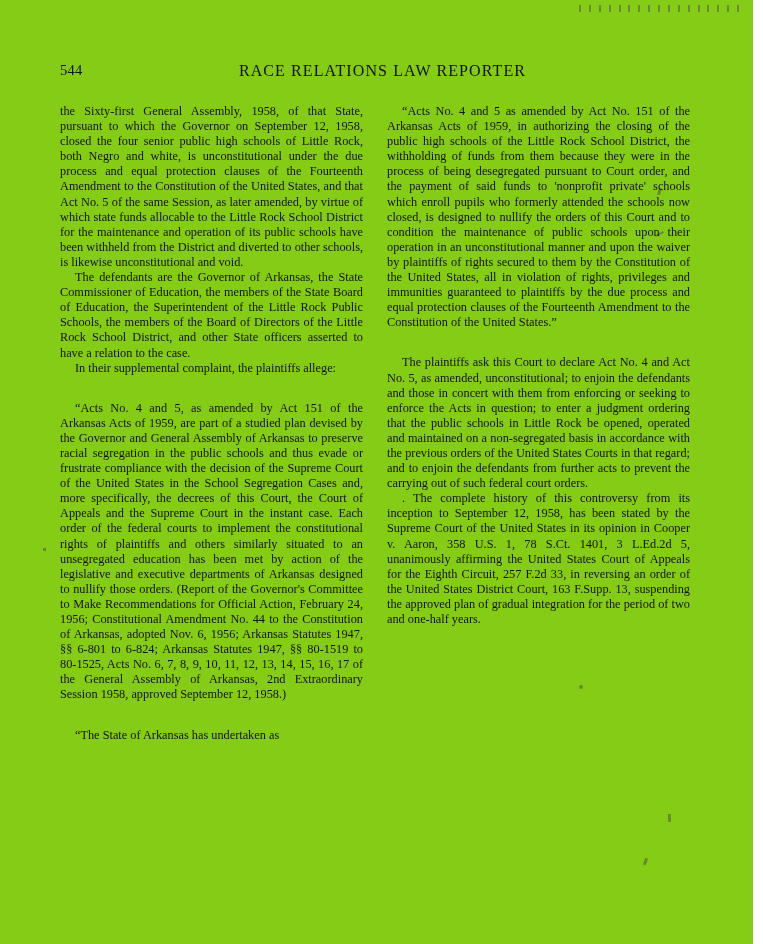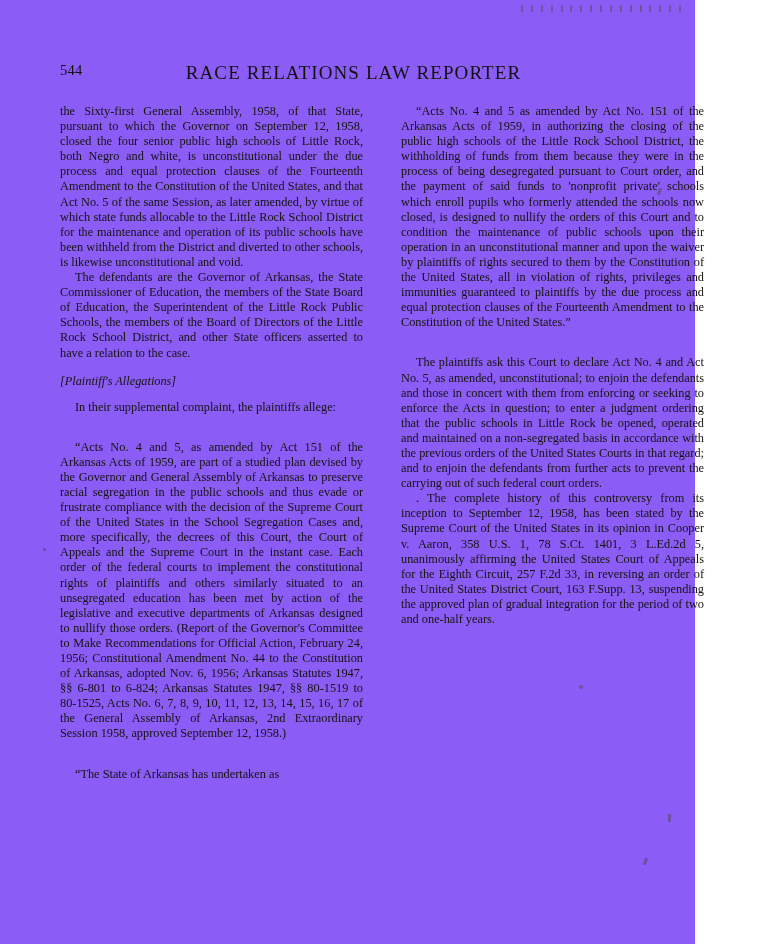--- a/index.html
+++ b/index.html
@@ -9,23 +9,23 @@
   body {
     width: 763px;
     height: 944px;
     background: #ffffff;
     font-family: "Liberation Serif", serif;
     color: #111111;
     overflow: hidden;
   }
   .page {
     position: relative;
-    width: 695px;
+    width: 753px;
     height: 944px;
-    background: #8b5cf6;
+    background: #84cc16;
   }
   
   .edge-marks {
     position: absolute;
     top: 4px;
     right: 14px;
     width: 160px;
     height: 8px;
     display: flex;
     justify-content: space-between;
@@ -52,32 +52,32 @@
     font-size: 14.5px;
     letter-spacing: 0.3px;
     color: #111;
   }
   .running-title {
     position: absolute;
     left: 12px;
     right: 0;
     top: 0;
     text-align: center;
-    font-size: 19px;
+    font-size: 16px;
     letter-spacing: 1.1px;
     color: #111;
   }
   .columns {
     position: absolute;
     top: 104px;
     left: 60px;
     width: 644px;
     height: 790px;
     display: flex;
-    gap: 38px;
+    gap: 24px;
   }
   .col {
     width: 303px;
     font-size: 12.3px;
     line-height: 15.1px;
     text-align: justify;
     text-justify: inter-word;
     hyphens: manual;
     color: #15130f;
   }
@@ -140,21 +140,20 @@
   <div class="header">
     <div class="folio">544</div>
     <div class="running-title">RACE RELATIONS LAW REPORTER</div>
   </div>
 
   <div class="columns">
 
     <div class="col">
       <p>the Sixty-first General Assembly, 1958, of that State, pursuant to which the Governor on September 12, 1958, closed the four senior public high schools of Little Rock, both Negro and white, is unconstitutional under the due process and equal protection clauses of the Fourteenth Amendment to the Constitution of the United States, and that Act No. 5 of the same Session, as later amended, by virtue of which state funds allocable to the Little Rock School District for the maintenance and operation of its public schools have been withheld from the District and diverted to other schools, is likewise unconstitutional and void.</p>
       <p class="indent">The defendants are the Governor of Arkansas, the State Commissioner of Education, the members of the State Board of Education, the Superintendent of the Little Rock Public Schools, the members of the Board of Directors of the Little Rock School District, and other State officers asserted to have a relation to the case.</p>
-      <div class="section-head">[Plaintiff's Allegations]</div>
       <p class="indent">In their supplemental complaint, the plaintiffs allege:</p>
       <p class="quote">“Acts No. 4 and 5, as amended by Act 151 of the Arkansas Acts of 1959, are part of a studied plan devised by the Governor and General Assembly of Arkansas to preserve racial segregation in the public schools and thus evade or frustrate compliance with the decision of the Supreme Court of the United States in the School Segregation Cases and, more specifically, the decrees of this Court, the Court of Appeals and the Supreme Court in the instant case. Each order of the federal courts to implement the constitutional rights of plaintiffs and others similarly situated to an unsegregated education has been met by action of the legislative and executive departments of Arkansas designed to nullify those orders. (Report of the Governor's Committee to Make Recommendations for Official Action, February 24, 1956; Constitutional Amendment No. 44 to the Constitution of Arkansas, adopted Nov. 6, 1956; Arkansas Statutes 1947, §§ 6-801 to 6-824; Arkansas Statutes 1947, §§ 80-1519 to 80-1525, Acts No. 6, 7, 8, 9, 10, 11, 12, 13, 14, 15, 16, 17 of the General Assembly of Arkansas, 2nd Extraordinary Session 1958, approved September 12, 1958.)</p>
       <p class="quote">“The State of Arkansas has undertaken as</p>
     </div>
 
     <div class="col">
       <p class="indent">“Acts No. 4 and 5 as amended by Act No. 151 of the Arkansas Acts of 1959, in authorizing the closing of the public high schools of the Little Rock School District, the withholding of funds from them because they were in the process of being desegregated pursuant to Court order, and the payment of said funds to 'nonprofit private' schools which enroll pupils who formerly attended the schools now closed, is designed to nullify the orders of this Court and to condition the maintenance of public schools upon their operation in an unconstitutional manner and upon the waiver by plaintiffs of rights secured to them by the Constitution of the United States, all in violation of rights, privileges and immunities guaranteed to plaintiffs by the due process and equal protection clauses of the Fourteenth Amendment to the Constitution of the United States.”</p>
       <p class="quote">The plaintiffs ask this Court to declare Act No. 4 and Act No. 5, as amended, unconstitutional; to enjoin the defendants and those in concert with them from enforcing or seeking to enforce the Acts in question; to enter a judgment ordering that the public schools in Little Rock be opened, operated and maintained on a non-segregated basis in accordance with the previous orders of the United States Courts in that regard; and to enjoin the defendants from further acts to prevent the carrying out of such federal court orders.</p>
       <p class="indent">. The complete history of this controversy from its inception to September 12, 1958, has been stated by the Supreme Court of the United States in its opinion in Cooper v. Aaron, 358 U.S. 1, 78 S.Ct. 1401, 3 L.Ed.2d 5, unanimously affirming the United States Court of Appeals for the Eighth Circuit, 257 F.2d 33, in reversing an order of the United States District Court, 163 F.Supp. 13, suspending the approved plan of gradual integration for the period of two and one-half years.</p>
     </div>

